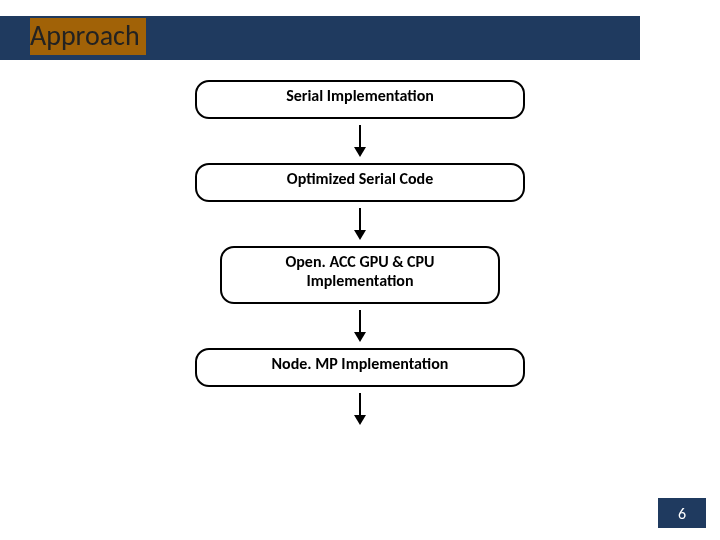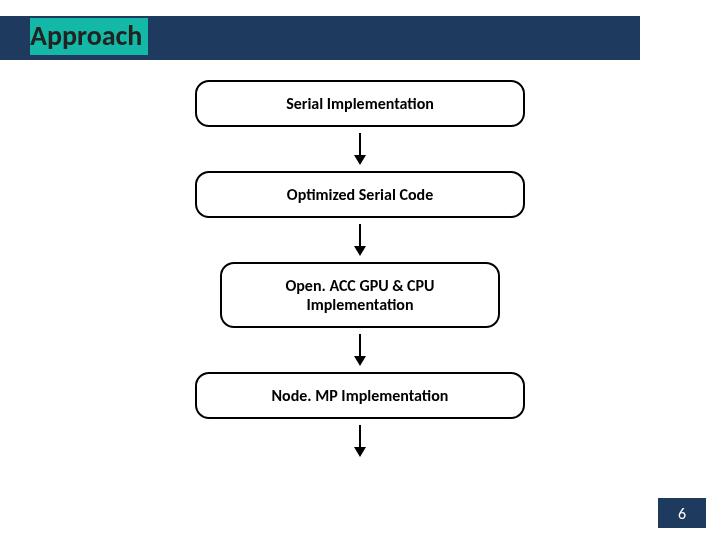--- a/index.html
+++ b/index.html
@@ -9,37 +9,36 @@
     position: absolute;
     top: 16px; left: 0;
     width: 640px; height: 44px;
     background: #1f3a5f;
   }
   .title-text {
     position: absolute;
     top: 18px; left: 30px;
     font-size: 28px;
     color: #222;
-    background: #14b8a6;
+    background: #a16207;
     padding: 0 6px 2px 0;
-    font-weight: bold;
   }
   .flow {
     position: absolute;
     top: 80px; left: 0; right: 0;
     display: flex;
     flex-direction: column;
     align-items: center;
   }
   .box {
     width: 330px;
     border: 2.5px solid #000;
     border-radius: 14px;
     text-align: center;
-    padding: 12px 10px 12px 10px;
+    padding: 4px 10px 12px 10px;
     font-weight: 700;
     font-size: 16px;
     color: #000;
     background: #fff;
   }
   .wide { width: 280px; }
   .arrow {
     display: flex;
     flex-direction: column;
     align-items: center;

